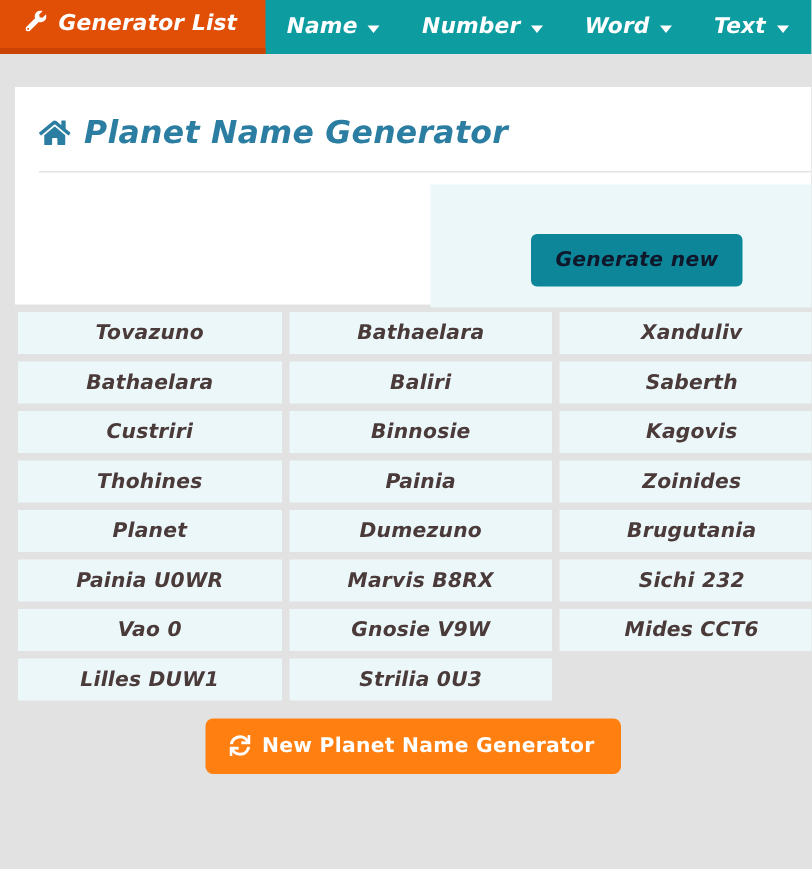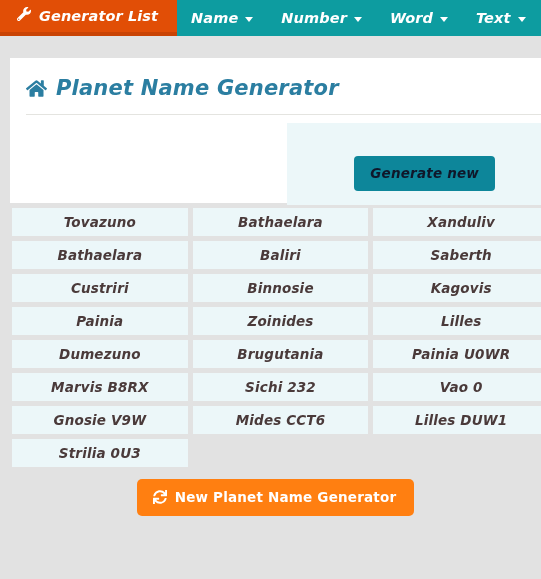--- a/index.html
+++ b/index.html
@@ -265,23 +265,24 @@
   <div class="grid">
     <div class="cell">Tovazuno</div>
     <div class="cell">Bathaelara</div>
     <div class="cell">Xanduliv</div>
     <div class="cell">Bathaelara</div>
     <div class="cell">Baliri</div>
     <div class="cell">Saberth</div>
     <div class="cell">Custriri</div>
     <div class="cell">Binnosie</div>
     <div class="cell">Kagovis</div>
+    <div class="cell">Thohines</div>
     <div class="cell">Painia</div>
     <div class="cell">Zoinides</div>
-    <div class="cell">Lilles</div>
+    <div class="cell">Planet</div>
     <div class="cell">Dumezuno</div>
     <div class="cell">Brugutania</div>
     <div class="cell">Painia U0WR</div>
     <div class="cell">Marvis B8RX</div>
     <div class="cell">Sichi 232</div>
     <div class="cell">Vao 0</div>
     <div class="cell">Gnosie V9W</div>
     <div class="cell">Mides CCT6</div>
     <div class="cell">Lilles DUW1</div>
     <div class="cell">Strilia 0U3</div>

